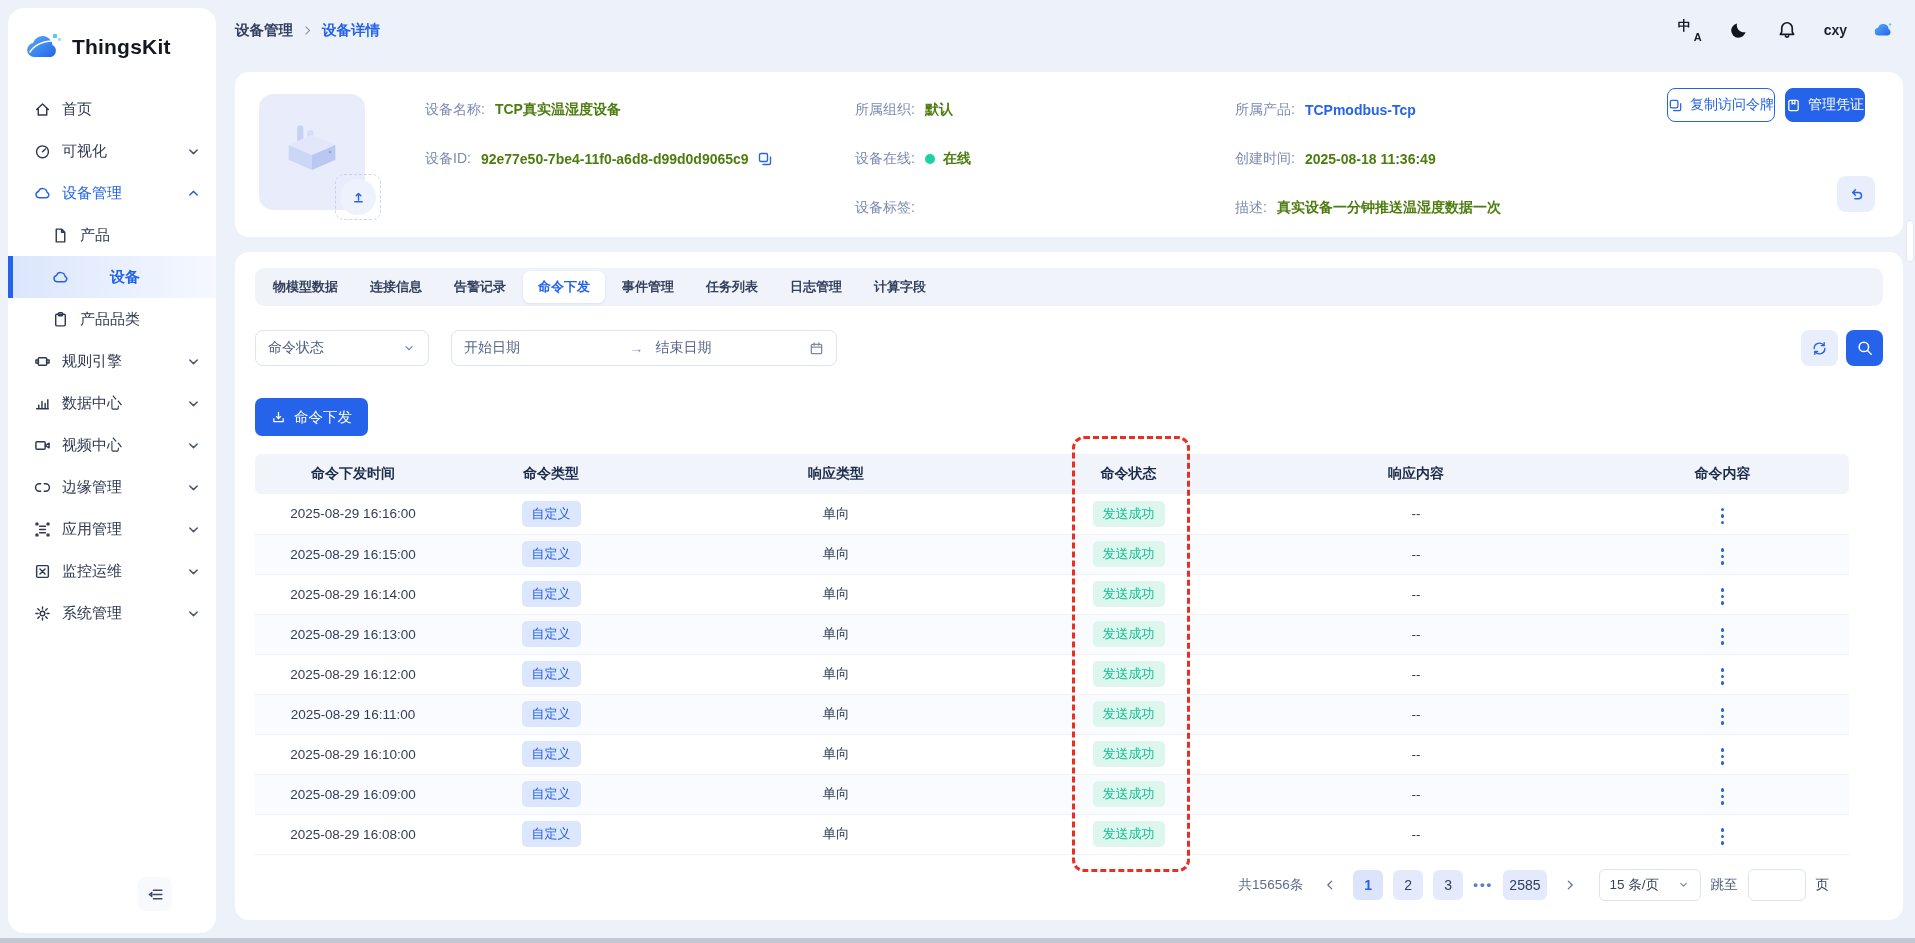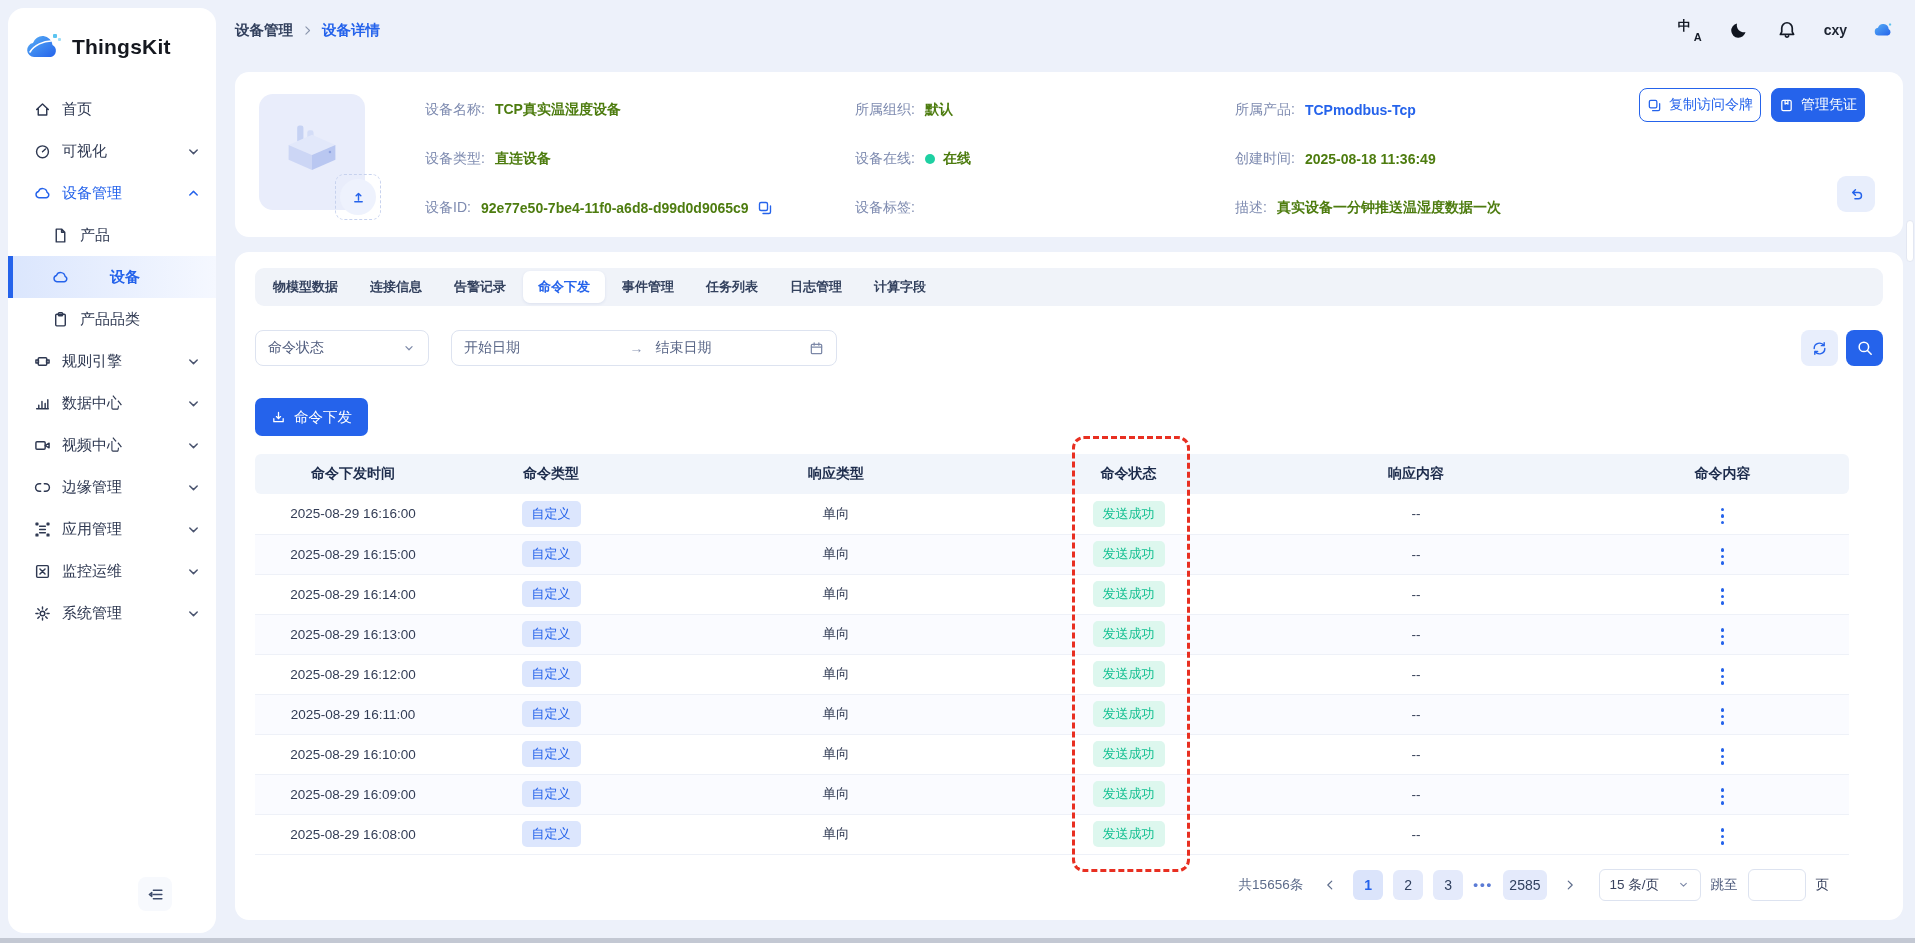--- a/index.html
+++ b/index.html
@@ -54,21 +54,21 @@
   .upload-circle { width:36px; height:36px; border-radius:50%; background:#eef2fd;
     display:flex; align-items:center; justify-content:center; color:#2563eb; }
   .field-col { position:absolute; top:26px; display:flex; flex-direction:column; gap:25px; }
   .f-row { display:flex; align-items:center; height:24px; font-size:14px; white-space:nowrap; }
   .f-label { color:#7e8bb0; margin-right:10px; }
   .f-value { color:#4d7c0f; font-weight:600; }
   .f-link { color:#2563eb; font-weight:600; cursor:pointer;text-align:center; }
   .dot { width:10px; height:10px; border-radius:50%; background:#1ed0a2; margin-right:8px; display:inline-block; }
   .copy-ic { color:#2563eb; margin-left:8px; cursor:pointer; width:16px; height:16px; }
   .card-actions { position:absolute; right:38px; top:16px; display:flex; gap:10px; }
-  .btn { display:flex; align-items:center; gap:7px; height:34px; padding:0 7px;
+  .btn { display:flex; align-items:center; gap:7px; height:34px; padding:0 0;
     border-radius:8px; font-size:14px; cursor:pointer; font-weight:500; }
   .btn-outline { background:#fff; border:1px solid #2563eb; color:#2563eb; }
   .btn-filled { background:#2563eb; border:1px solid #2563eb; color:#fff; }
   .back-btn { position:absolute; right:28px; top:104px; width:38px; height:36px;
     background:#e8eefc; border:none; border-radius:9px; color:#2563eb; cursor:pointer;
     display:flex; align-items:center; justify-content:center; }
 
   
   .content-card { position:absolute; left:235px; top:252px; width:1668px; height:668px;
     background:#fff; border-radius:14px; padding:16px 20px 0 20px; }
@@ -334,24 +334,20 @@
             <path d="M8 10.5V4.4M5.8 6.4 8 4.2l2.2 2.2M4.5 12h7"></path>
           </svg>
       </span>
     </button>
   </div>
 
   <div class="field-col" style="left:190px">
     <div class="f-row">
       <span class="f-label">设备名称:</span>
       <span class="f-value">TCP真实温湿度设备</span>
-    </div>
-    <div class="f-row">
-      <span class="f-label">设备类型:</span>
-      <span class="f-value">直连设备</span>
     </div>
     <div class="f-row">
       <span class="f-label">设备ID:</span>
       <span class="f-value">92e77e50-7be4-11f0-a6d8-d99d0d9065c9</span>
       <svg class="copy-ic" viewBox="0 0 16 16">
           <rect x="2.5" y="2.5" width="8" height="8" rx="1.5" fill="none" stroke="currentColor" stroke-width="1.35"></rect>
           <path d="M6 13.5h6a1.5 1.5 0 0 0 1.5-1.5V6" fill="none" stroke="currentColor" stroke-width="1.35" stroke-linecap="round"></path>
         </svg>
     </div>
   </div>

